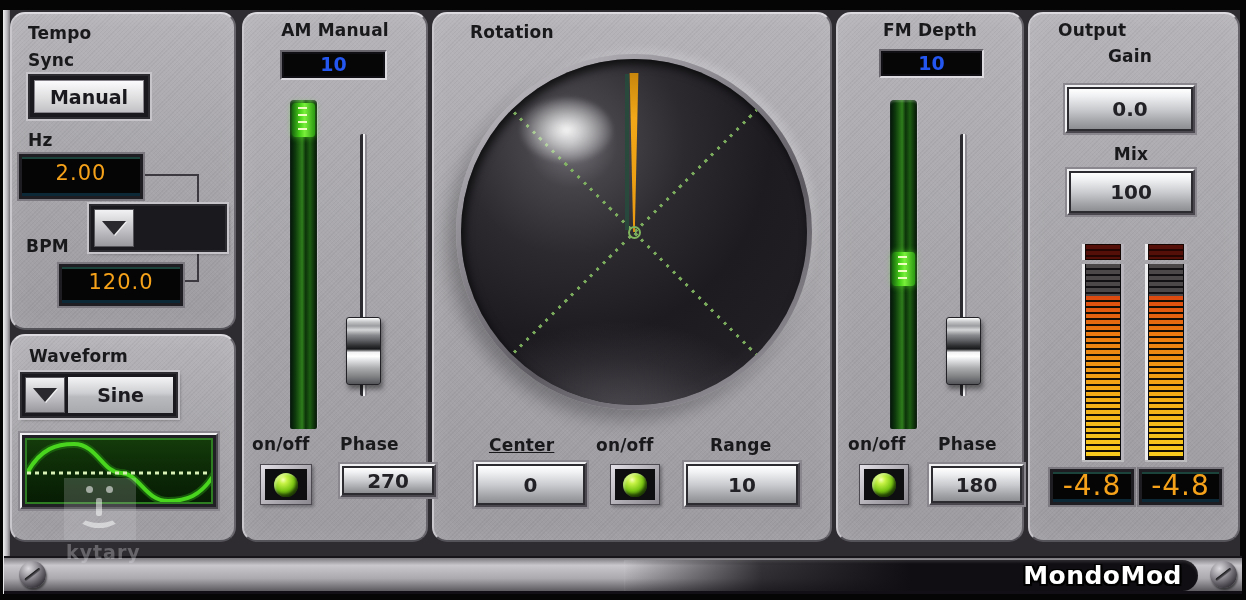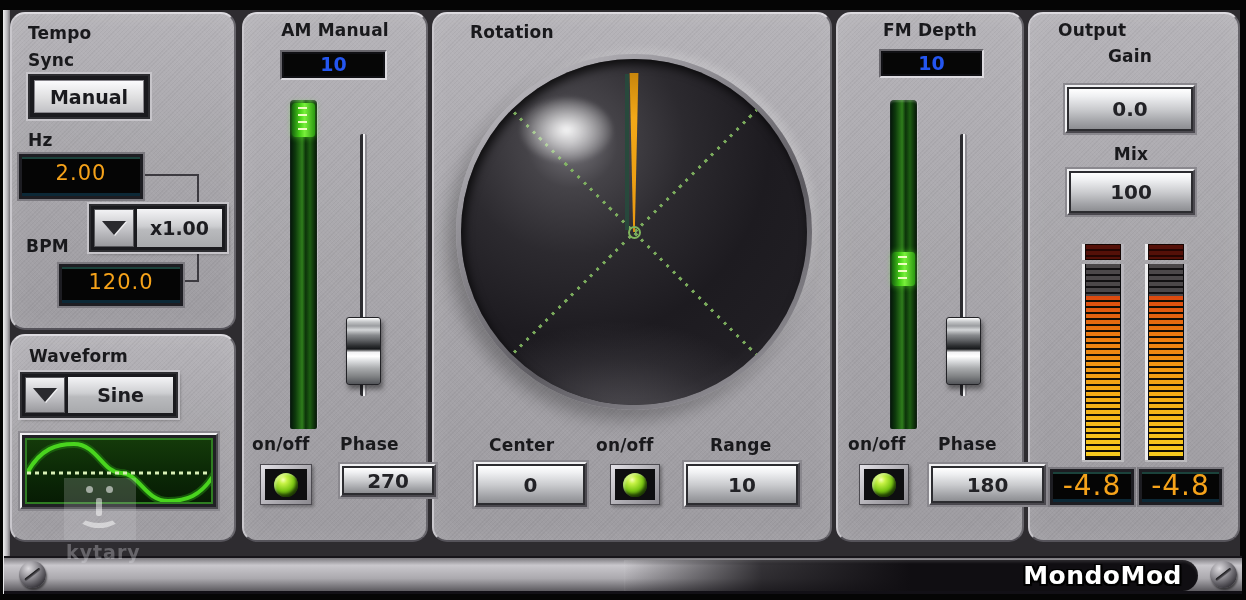--- a/index.html
+++ b/index.html
@@ -168,21 +168,20 @@
   <div class="lbl" style="left:16px; top:116px;">Hz</div>
   <div class="lcd lcd-orange" style="left:7px; top:140px; width:124px; height:45px;">2.00</div>
 
   <div class="conn" style="left:131px; top:160px; width:56px; height:34px; border-top:2px solid #3c3a40; border-right:2px solid #3c3a40;"></div>
   <div class="conn" style="left:131px; top:238px; width:56px; height:30px; border-bottom:2px solid #3c3a40; border-right:2px solid #3c3a40;"></div>
 
   <div class="dframe" style="left:77px; top:190px; width:138px; height:48px;">
     <div class="dd-arrow">
       <div class="tri"></div>
     </div>
-    <div class="dd-face">x1.00</div>
   </div>
 
   <div class="lbl" style="left:14px; top:222px;">BPM</div>
   <div class="lcd lcd-orange" style="left:7px; top:250px; width:124px; height:42px; line-height:31px;margin-left:40px;">120.0</div>
 </div>
 
 <div class="panel" style="left:10px; top:334px; width:226px; height:208px;">
   <div class="lbl" style="left:17px; top:10px;">Waveform</div>
   <div class="dframe" style="left:8px; top:36px; width:158px; height:46px;">
     <div class="dd-arrow">
@@ -229,21 +228,21 @@
       <div class="xline a"></div>
       <div class="xline b"></div>
       <div class="needle-shadow"></div>
       <div class="needle"></div>
       <div class="center-ring"></div>
       <div class="sphere-glare"></div>
       <div class="sphere-sheen"></div>
     </div>
   </div>
 
-  <div class="lbl" style="left:55px; top:421px;">Center</div>
+  <div class="lbl" style="left:55px; top:421px;text-decoration:underline;">Center</div>
   <div class="vbox" style="left:40px; top:448px; width:113px; height:45px;">
     <div class="face">0</div>
   </div>
   <div class="lbl" style="left:162px; top:421px;">on/off</div>
   <div class="ledbtn" style="left:176px; top:450px; width:50px;">
     <div class="led-well">
       <div class="led-ball"></div>
     </div>
   </div>
   <div class="lbl" style="left:276px; top:421px;">Range</div>
@@ -260,21 +259,21 @@
   </div>
   <div class="strack" style="left:122px; top:120px; height:262px;"></div>
   <div class="shandle" style="left:108px; top:303px;"></div>
   <div class="lbl" style="left:10px; top:420px;">on/off</div>
   <div class="lbl" style="left:100px; top:420px;">Phase</div>
   <div class="ledbtn" style="left:21px; top:450px; width:50px;">
     <div class="led-well">
       <div class="led-ball"></div>
     </div>
   </div>
-  <div class="vbox" style="left:91px; top:450px; width:117px; height:41px;">
+  <div class="vbox" style="left:91px; top:450px; width:95px; height:41px;">
     <div class="face">180</div>
   </div>
 </div>
 
 <div class="panel" style="left:1028px; top:12px; width:212px; height:530px;">
   <div class="lbl" style="left:28px; top:6px;">Output</div>
   <div class="lbl" style="left:35px; top:32px; width:130px; text-align:center;">Gain</div>
   <div class="vbox" style="left:35px; top:71px; width:130px; height:48px;">
     <div class="face">0.0</div>
   </div>

